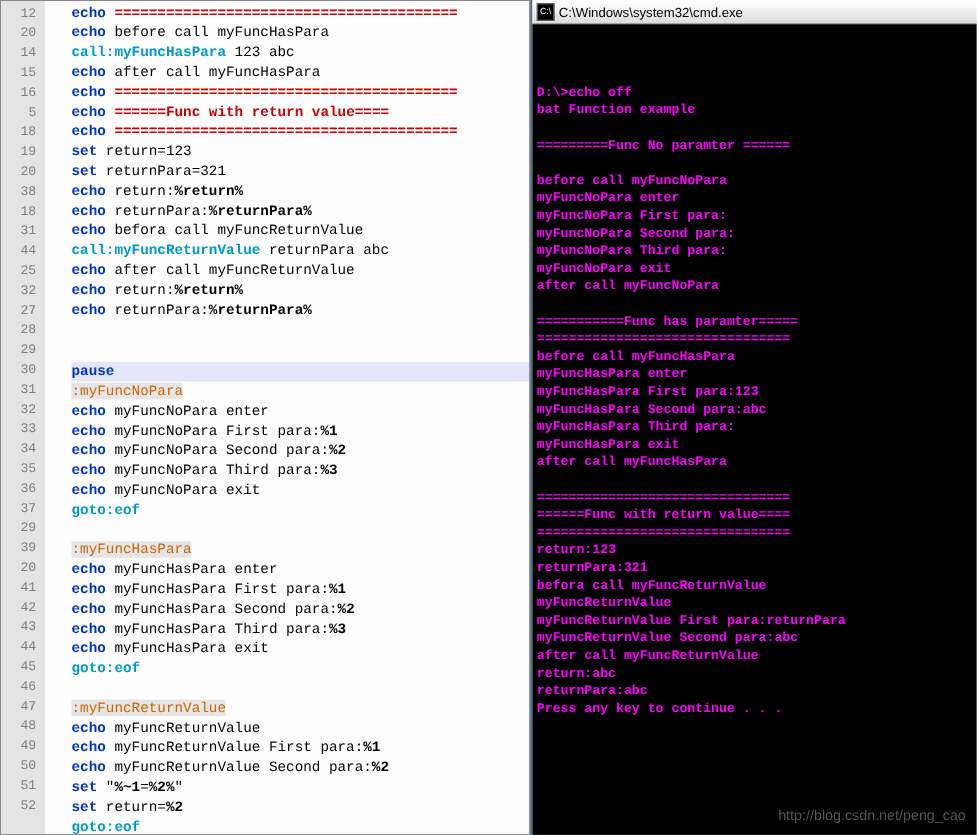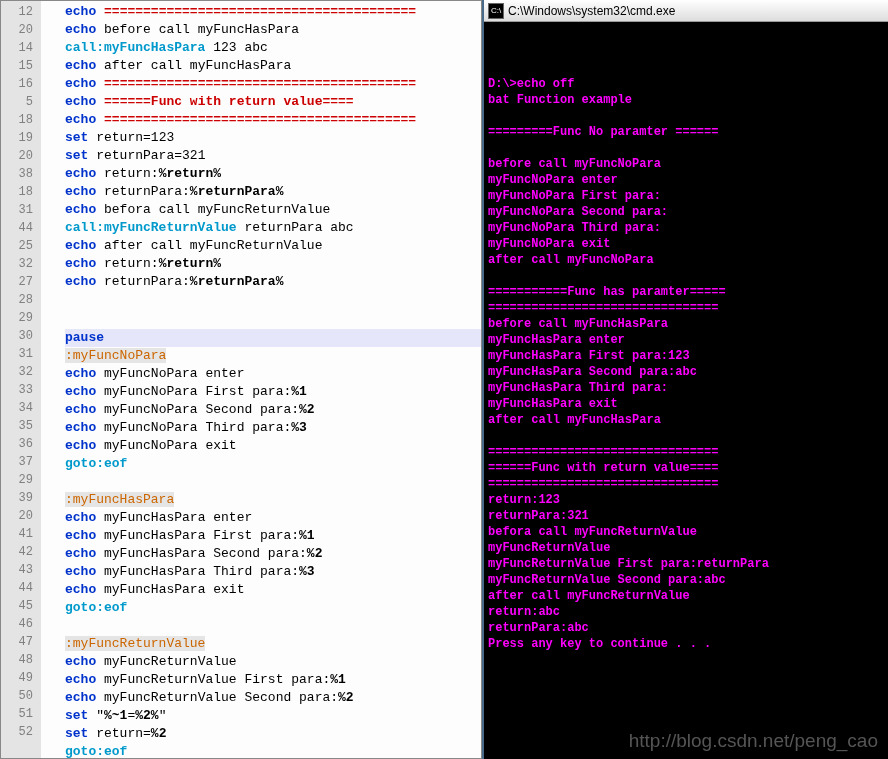--- a/index.html
+++ b/index.html
@@ -84,21 +84,21 @@
   line-height: 16px;
   white-space: pre;
   position: relative;
 }
 .cmd .wm {
   position: absolute;
   bottom: 10px;
   right: 10px;
   color: #555;
   font-family: Arial, sans-serif;
-  font-size: 19px;
+  font-size: 13px;
   font-weight: normal;
 }
 </style>
 </head>
 <body>
 
 <div class="editor">
   <div class="gutter">
       <div>12</div>
       <div>20</div>

